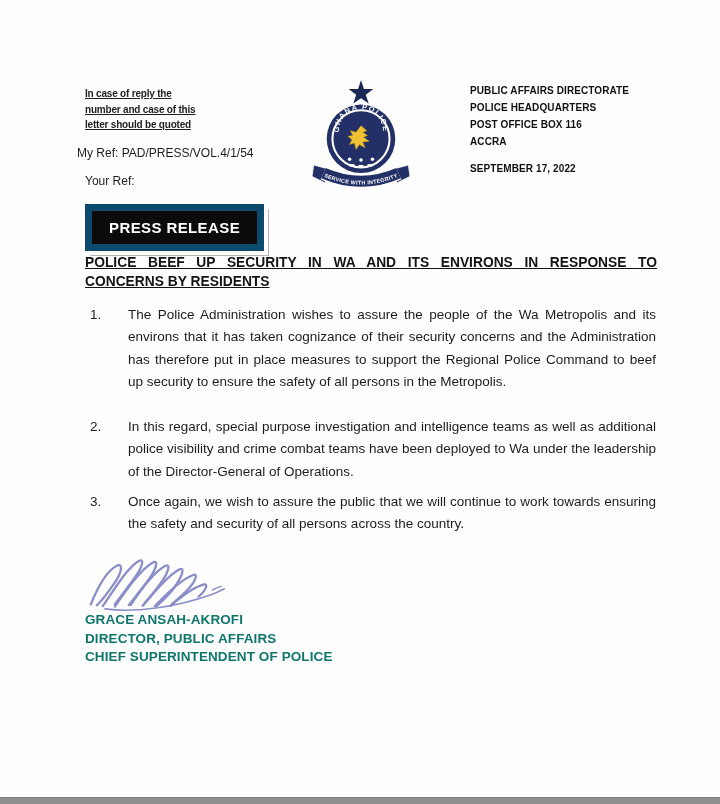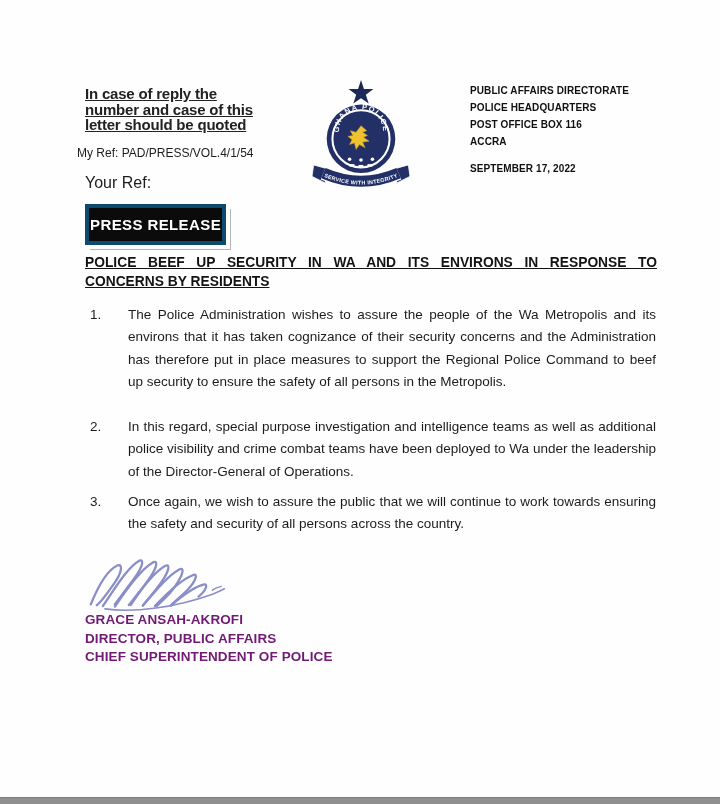--- a/index.html
+++ b/index.html
@@ -2,58 +2,58 @@
 <html><head>
 <meta charset="utf-8">
 <style>
   html,body{margin:0;padding:0;background:#e9e9e9;}
   .page{
     position:relative;width:720px;height:804px;background:#fefefe;
     font-family:"Liberation Sans",sans-serif;color:#181818;overflow:hidden;
     margin:0 auto;
   }
   
-  .reply-note{position:absolute;left:85px;top:86px;font-size:15px;font-weight:600;
+  .reply-note{position:absolute;left:85px;top:86px;font-size:10px;font-weight:600;
     line-height:15.5px;letter-spacing:-0.2px;color:#222;}
   .reply-note div{text-decoration:underline;}
   .my-ref{position:absolute;left:77px;top:146px;font-size:12px;color:#1d1d1d;}
-  .your-ref{position:absolute;left:85px;top:174px;font-size:16px;color:#1d1d1d;text-align:center;}
+  .your-ref{position:absolute;left:85px;top:174px;font-size:12px;color:#1d1d1d;text-align:center;}
 
   
   .crest{position:absolute;left:312px;top:76px;width:98px;height:124px;}
 
   
   .addr{position:absolute;left:470px;top:82px;font-size:10px;font-weight:bold;
     line-height:17px;color:#101010;letter-spacing:0.1px;}
   .addr .date{margin-top:10px;}
 
   
   .press-box{
     position:absolute;left:85px;top:204px;background:#0b0b0b;color:#fff;
-    font-size:15px;font-weight:bold;letter-spacing:0.4px;padding:8px 1px;
-    border:4px solid #0c4a6e;
+    font-size:15px;font-weight:bold;letter-spacing:0.4px;padding:8px 17px;
+    border:7px solid #0c4a6e;
     box-shadow:4px 4px 0 #fff,5px 5px 0 #b5b5b5;
   }
 
   
   .headline{position:absolute;left:85px;top:254px;width:572px;font-size:13.8px;
     font-weight:bold;line-height:18.5px;color:#131313;}
   .headline .l1{text-align:justify;text-align-last:justify;text-decoration:underline;}
   .headline .l2{text-decoration:underline;}
 
   
   .para{position:absolute;left:85px;width:571px;font-size:13.5px;line-height:22.4px;color:#1c1c1c;}
   .para .num{position:absolute;left:5px;top:0;}
   .para .txt{margin-left:43px;text-align:justify;}
   .p1{top:304px;} .p2{top:416px;} .p3{top:491px;}
 
   
   .sig{position:absolute;left:84px;top:550px;width:150px;height:62px;}
   .sig-block{position:absolute;left:85px;top:611px;font-size:13.5px;font-weight:bold;
-    line-height:18.6px;color:#701a75;letter-spacing:0.1px;}
+    line-height:18.6px;color:#0f766e;letter-spacing:0.1px;}
 
   
   .scan-bar{position:absolute;left:0;bottom:0;width:720px;height:6px;background:#8f8f8f;
     border-top:1px solid #7c7c7c;}
 </style>
 </head>
 <body>
 
 <div class="page">
 

